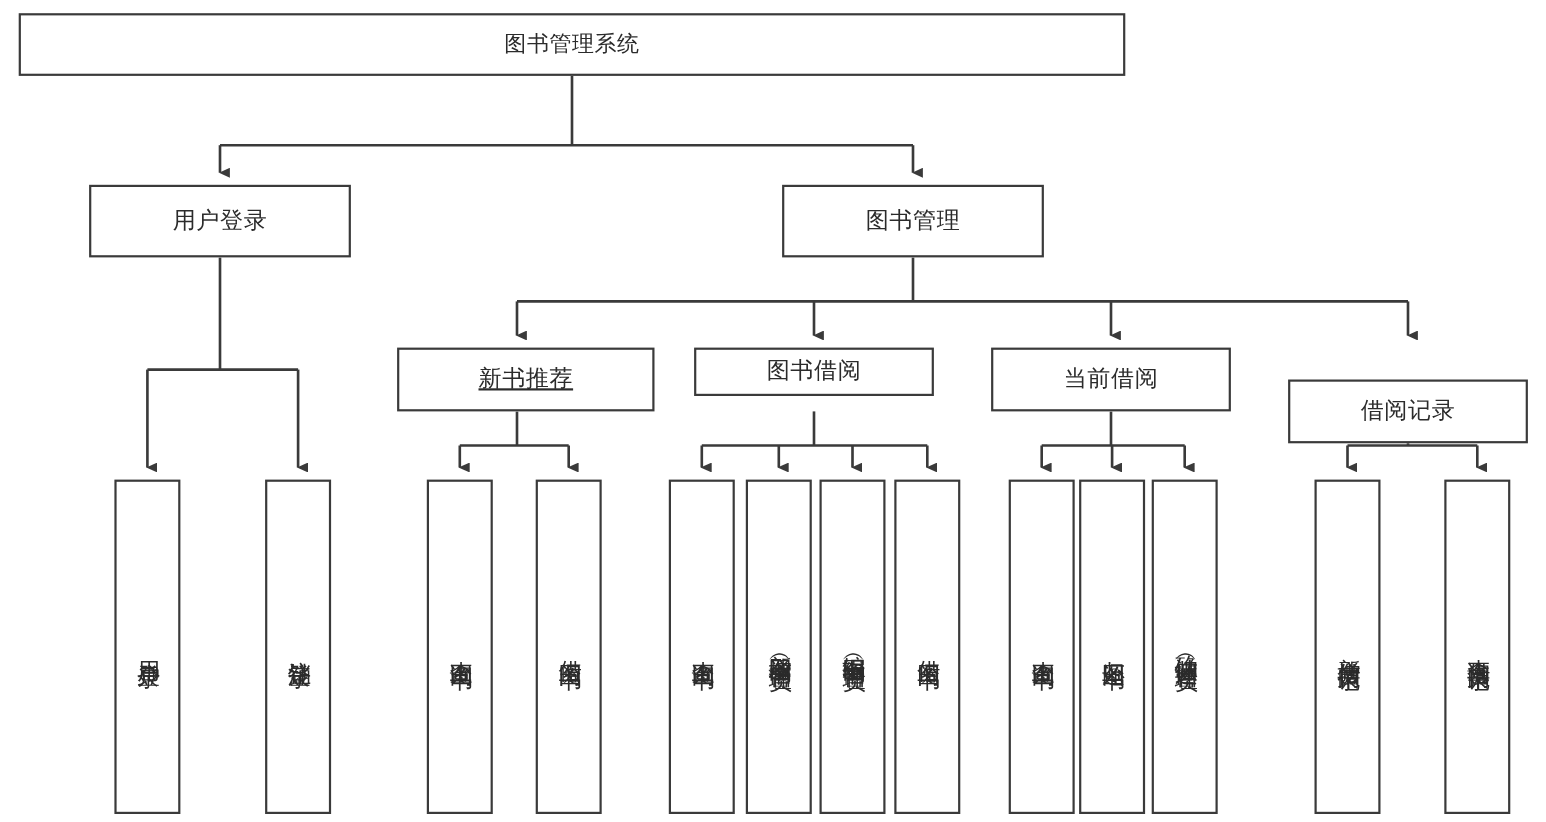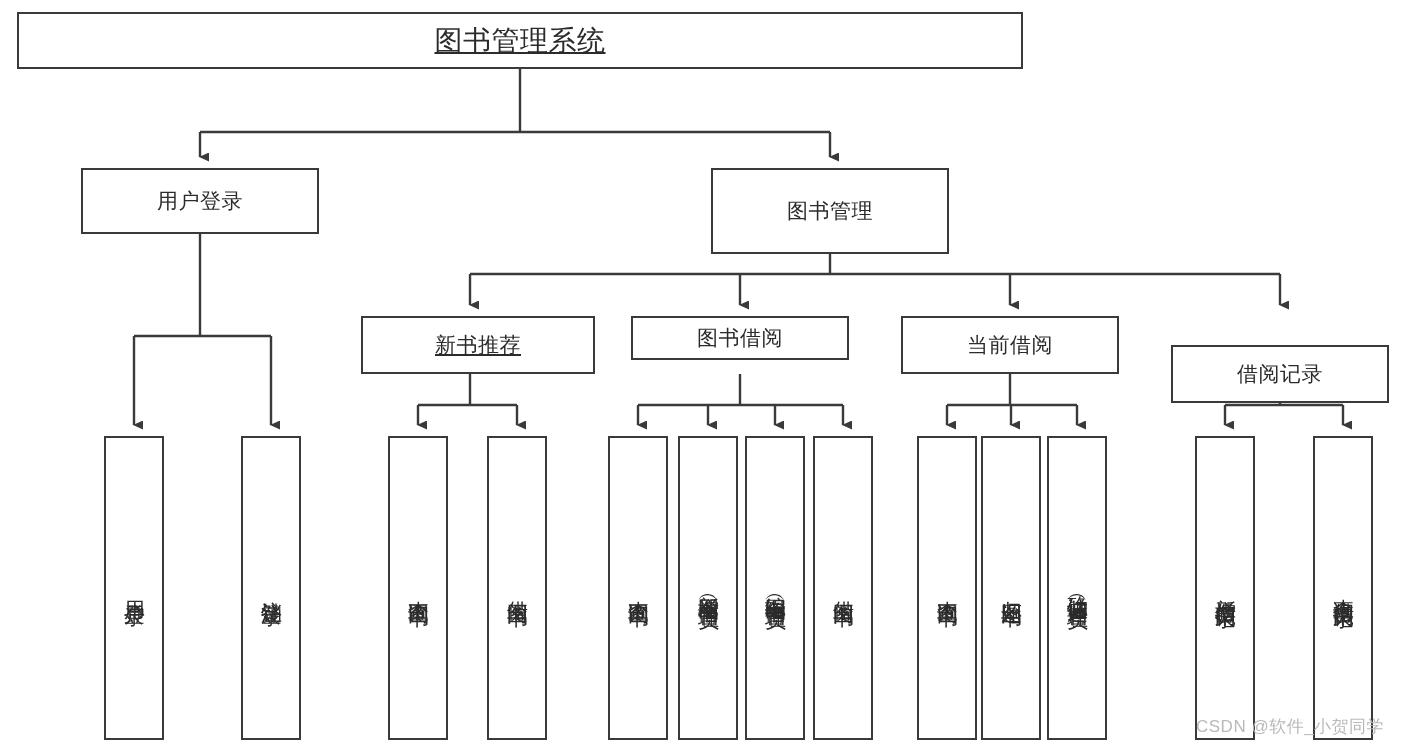--- a/index.html
+++ b/index.html
@@ -51,21 +51,21 @@
     justify-content: center;
   }
   .node.vertical .label {
     writing-mode: vertical-rl;
     text-orientation: upright;
     font-size: 21px;
     line-height: 1.18;
     letter-spacing: 2px;
     max-height: 100%;
   }
-  .node.root .label { font-size: 28px; text-decoration: underline; }
+  .node.root .label { font-size: 20px; }
   .watermark {
     position: absolute;
     color: #b9b9b9;
     font-size: 17px;
     letter-spacing: 0.5px;
     white-space: nowrap;
     font-family: "Liberation Sans", "DejaVu Sans", sans-serif;
   }
 </style>
 </head>
@@ -115,21 +115,21 @@
       </g>
   </svg>
 
   <div id="nodes-layer">
       <div class="node horizontal root" style="left: 17px; top: 12px; width: 1006px; height: 57px;">
         <span class="label">图书管理系统</span>
       </div>
       <div class="node horizontal" style="left: 81px; top: 168px; width: 238px; height: 66px;">
         <span class="label">用户登录</span>
       </div>
-      <div class="node horizontal" style="left: 711px; top: 168px; width: 238px; height: 86px;">
+      <div class="node horizontal" style="left: 711px; top: 168px; width: 238px; height: 66px;">
         <span class="label">图书管理</span>
       </div>
       <div class="node horizontal" style="left: 361px; top: 316px; width: 234px; height: 58px; text-decoration: underline;">
         <span class="label">新书推荐</span>
       </div>
       <div class="node horizontal" style="left: 631px; top: 316px; width: 218px; height: 44px;">
         <span class="label">图书借阅</span>
       </div>
       <div class="node horizontal" style="left: 901px; top: 316px; width: 218px; height: 58px; align-items: center;">
         <span class="label">当前借阅</span>
@@ -171,14 +171,13 @@
         <span class="label">确认归还（管理员）</span>
       </div>
       <div class="node vertical" style="left: 1195px; top: 436px; width: 60px; height: 304px;">
         <span class="label">新增借阅记录</span>
       </div>
       <div class="node vertical" style="left: 1313px; top: 436px; width: 60px; height: 304px;">
         <span class="label">查询借阅记录</span>
       </div>
     </div>
 
-  <div class="watermark" style="left: 1196px; top: 715px; color: rgb(185, 185, 185);">CSDN @软件_小贺同学</div>
 </div>
 
 </body></html>

